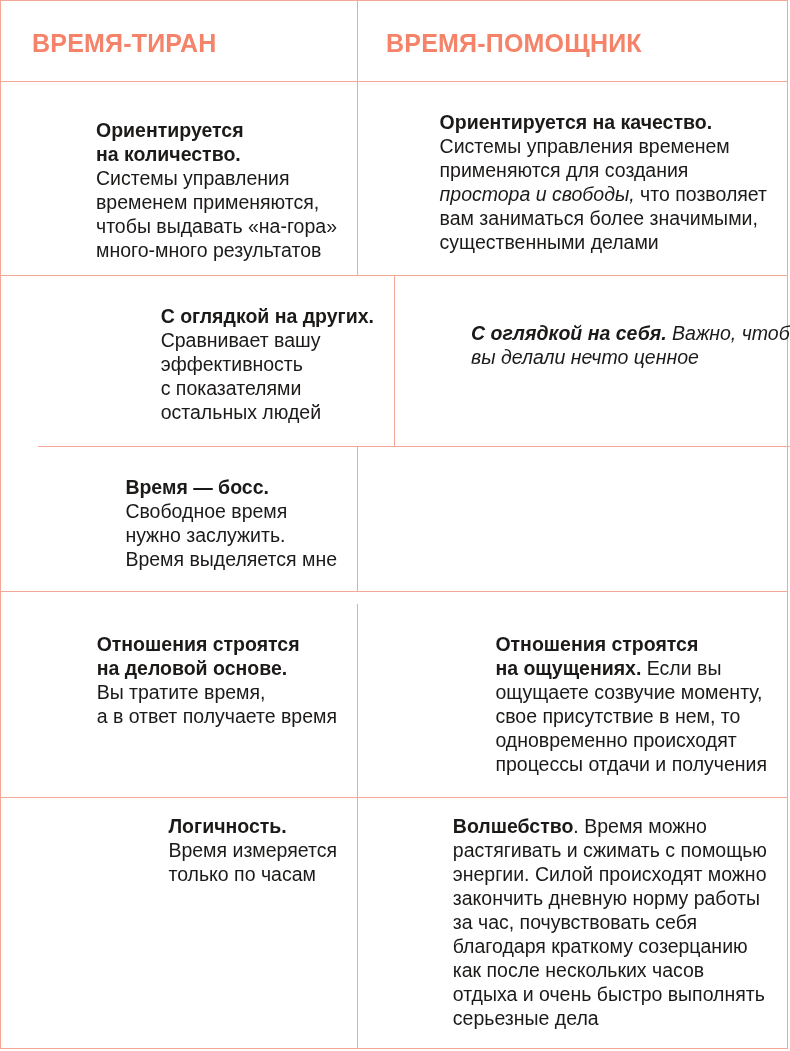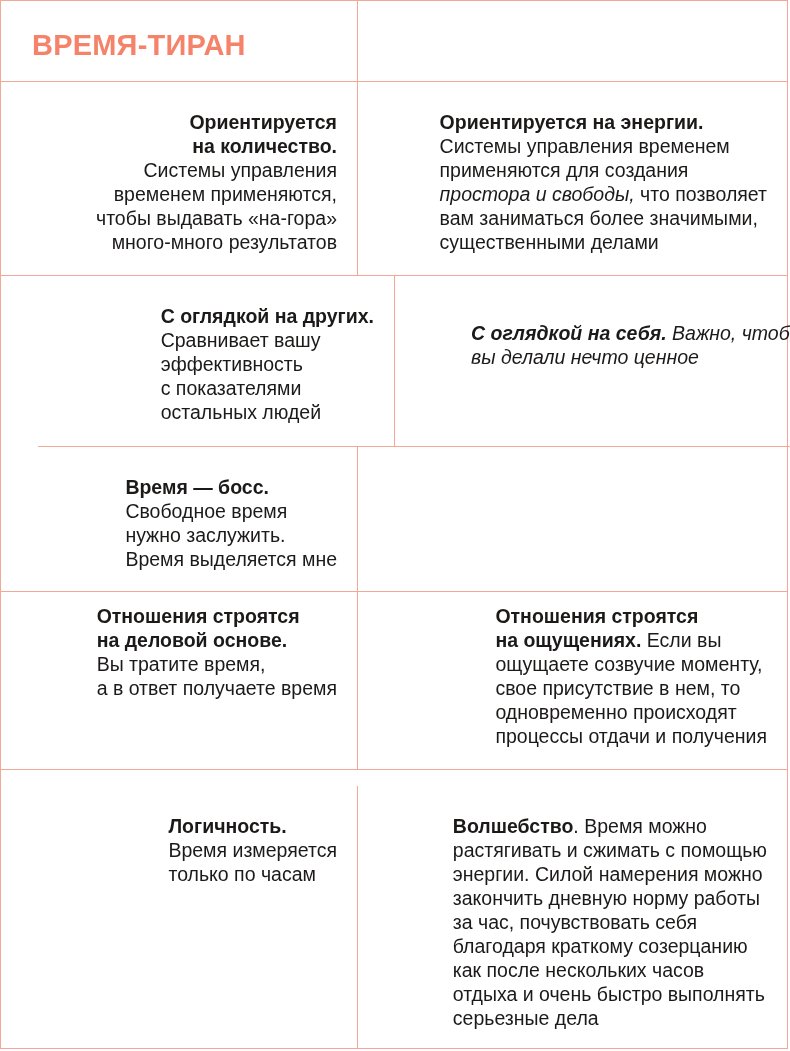--- a/index.html
+++ b/index.html
@@ -46,21 +46,21 @@
     }
     .cell.right {
       left: 357px;
       right: 0;
       padding-left: 28px;
     }
     .header-text {
       position: absolute;
       top: 28px;
       font-weight: bold;
-      font-size: 29px;
+      font-size: 25px;
       letter-spacing: 0.2px;
       color: #f5836a;
     }
     .body-text {
       position: absolute;
       top: 27px;
       font-size: 19.5px;
       line-height: 24px;
       white-space: pre-line;
       color: #1c1a19;
@@ -72,33 +72,36 @@
   </style>
 </head>
 <body>
 
 <div class="table">
 
   <div class="row" style="top:0; height:81px;">
     <div class="cell left">
       <span class="header-text">ВРЕМЯ-ТИРАН</span>
     </div>
+    <div class="cell right">
+      <span class="header-text">ВРЕМЯ-ПОМОЩНИК</span>
+    </div>
   </div>
 
   <div class="row" style="top:81px; height:194px;">
     <div class="cell left">
-      <div class="body-text" style="top:28px;text-align:right;"><span class="b">Ориентируется
+      <div class="body-text" style="top:36px;"><span class="b">Ориентируется
 на количество.</span><span>
 Системы управления
 временем применяются,
 чтобы выдавать «на-гора»
 много-много результатов</span></div>
     </div>
     <div class="cell right">
-      <div class="body-text" style="top:28px;"><span class="b">Ориентируется на энергии.</span><span>
+      <div class="body-text" style="top:28px;"><span class="b">Ориентируется на качество.</span><span>
 Системы управления временем
 применяются для создания
 </span><span class="i">простора и свободы,</span><span> что позволяет
 вам заниматься более значимыми,
 существенными делами</span></div>
     </div>
   </div>
 
   <div class="row" style="top:275px; height:171px;margin-left:37px;">
     <div class="cell left">
@@ -116,21 +119,21 @@
 
   <div class="row" style="top:446px; height:145px;padding-left:39px;">
     <div class="cell left">
       <div class="body-text" style="top:28px;"><span class="b">Время — босс.</span><span>
 Свободное время
 нужно заслужить.
 Время выделяется мне</span></div>
     </div>
   </div>
 
-  <div class="row" style="top:575px; height:194px;">
+  <div class="row" style="top:603px; height:194px;">
     <div class="cell left">
       <div class="body-text" style="top:28px;"><span class="b">Отношения строятся
 на деловой основе.</span><span>
 Вы тратите время,
 а в ответ получаете время</span></div>
     </div>
     <div class="cell right">
       <div class="body-text" style="top:28px;"><span class="b">Отношения строятся
 на ощущениях.</span><span> Если вы
 ощущаете созвучие моменту,
@@ -142,21 +145,21 @@
 
   <div class="row last" style="top:785px; height:263px;">
     <div class="cell left">
       <div class="body-text" style="top:28px;"><span class="b">Логичность.</span><span>
 Время измеряется
 только по часам</span></div>
     </div>
     <div class="cell right">
       <div class="body-text" style="top:28px;"><span class="b">Волшебство</span><span>. Время можно
 растягивать и сжимать с помощью
-энергии. Силой намерения можно
+энергии. Силой происходят можно
 закончить дневную норму работы
 за час, почувствовать себя
 благодаря краткому созерцанию
 как после нескольких часов
 отдыха и очень быстро выполнять
 серьезные дела</span></div>
     </div>
   </div>
 
 </div>

